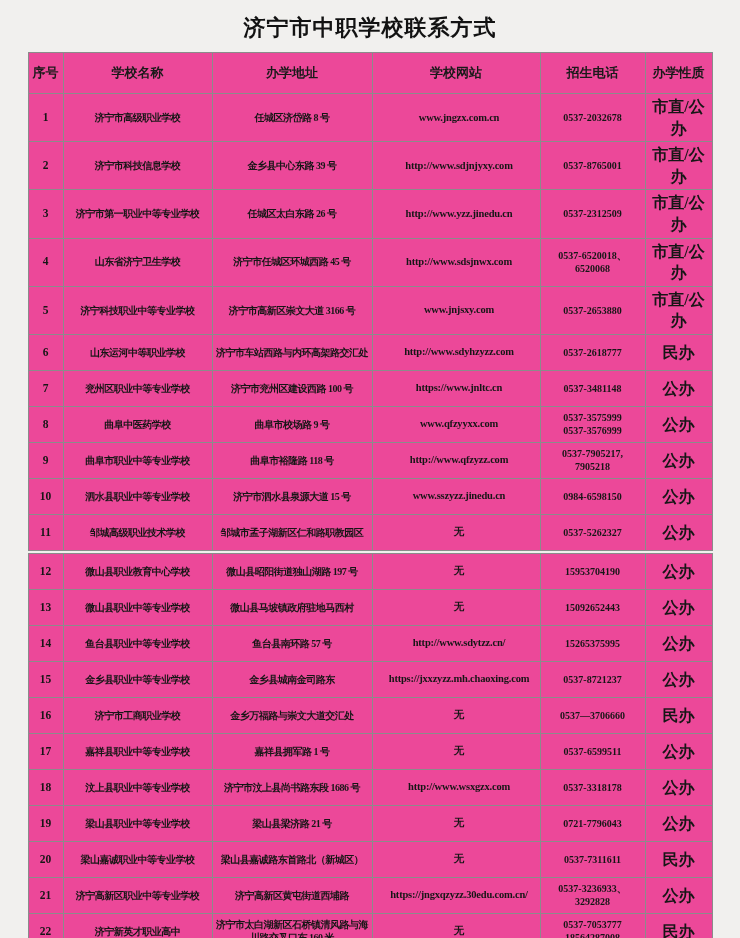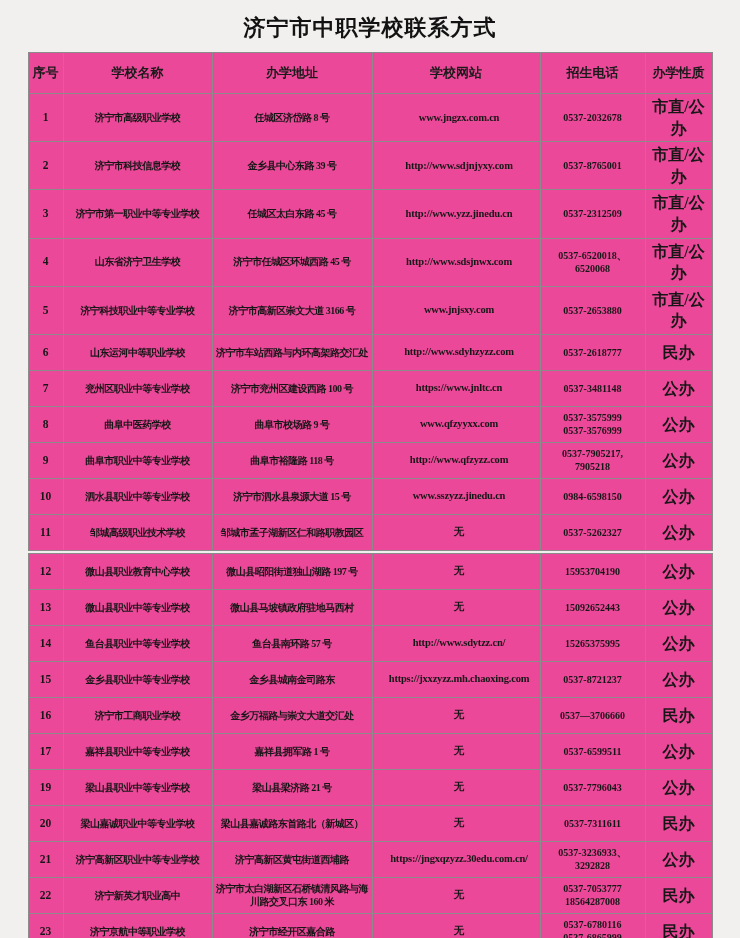--- a/index.html
+++ b/index.html
@@ -91,21 +91,21 @@
           <td class="c-no">2</td>
           <td class="c-name">济宁市科技信息学校</td>
           <td class="c-address">金乡县中心东路 39 号</td>
           <td class="c-website">http://www.sdjnjyxy.com</td>
           <td class="c-phone">0537-8765001</td>
           <td class="c-type">市直/公办</td>
         </tr>
         <tr>
           <td class="c-no">3</td>
           <td class="c-name">济宁市第一职业中等专业学校</td>
-          <td class="c-address">任城区太白东路 45 号</td>
+          <td class="c-address">任城区太白东路 26 号</td>
           <td class="c-website">http://www.yzz.jinedu.cn</td>
           <td class="c-phone">0537-2312509</td>
           <td class="c-type">市直/公办</td>
         </tr>
         <tr>
           <td class="c-no">4</td>
           <td class="c-name">山东省济宁卫生学校</td>
           <td class="c-address">济宁市任城区环城西路 45 号</td>
           <td class="c-website">http://www.sdsjnwx.com</td>
           <td class="c-phone">0537-6520018、
@@ -225,25 +225,33 @@
         </tr>
         <tr>
           <td class="c-no">17</td>
           <td class="c-name">嘉祥县职业中等专业学校</td>
           <td class="c-address">嘉祥县拥军路 1 号</td>
           <td class="c-website">无</td>
           <td class="c-phone">0537-6599511</td>
           <td class="c-type">公办</td>
         </tr>
         <tr>
+          <td class="c-no">18</td>
+          <td class="c-name">汶上县职业中等专业学校</td>
+          <td class="c-address">济宁市汶上县尚书路东段 1686 号</td>
+          <td class="c-website">http://www.wsxgzx.com</td>
+          <td class="c-phone">0537-3318178</td>
+          <td class="c-type">公办</td>
+        </tr>
+        <tr>
           <td class="c-no">19</td>
           <td class="c-name">梁山县职业中等专业学校</td>
           <td class="c-address">梁山县梁济路 21 号</td>
           <td class="c-website">无</td>
-          <td class="c-phone">0537-7796043</td>
+          <td class="c-phone">0721-7796043</td>
           <td class="c-type">公办</td>
         </tr>
         <tr>
           <td class="c-no">20</td>
           <td class="c-name">梁山嘉诚职业中等专业学校</td>
           <td class="c-address">梁山县嘉诚路东首路北（新城区）</td>
           <td class="c-website">无</td>
           <td class="c-phone">0537-7311611</td>
           <td class="c-type">民办</td>
         </tr>

